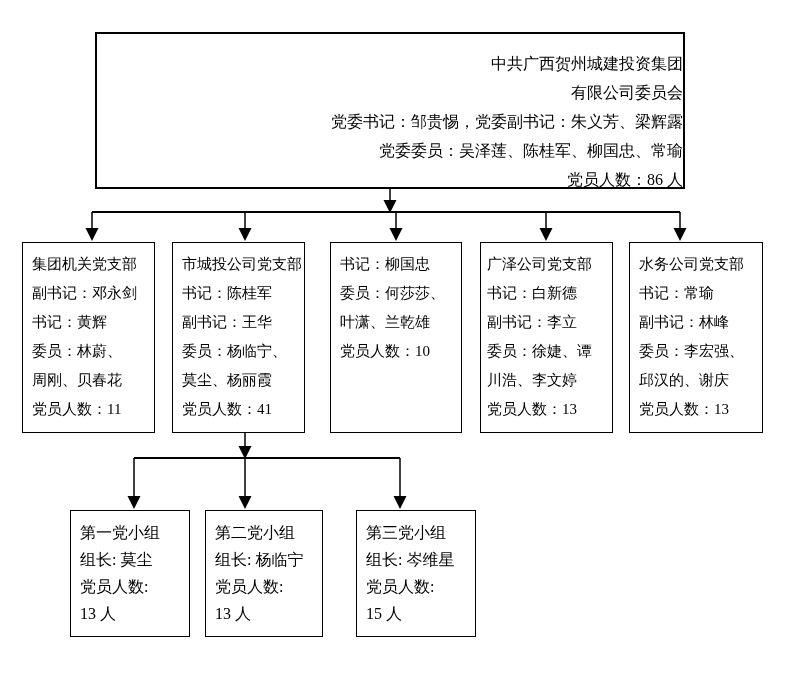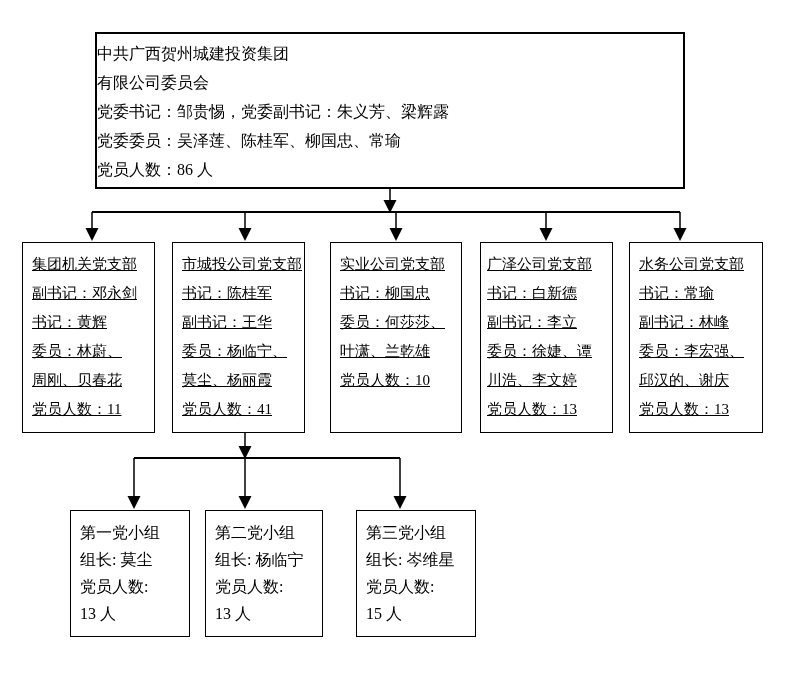--- a/index.html
+++ b/index.html
@@ -14,30 +14,29 @@
   .connectors{position:absolute;left:0;top:0;}
   .box{
     position:absolute;
     box-sizing:border-box;
     border:1px solid #000;
     background:#ffffff;
   }
   .top-box{
     left:95px;top:32px;width:590px;height:157px;
     border-width:2px;
-    text-align:left;
+    text-align:right;
     font-size:16px;line-height:29px;
-    padding-top:5px;
+    padding-top:15px;
   }
   .branch{
     top:242px;height:191px;
     font-size:15px;line-height:29px;
     padding:7px 3px 0 9px;
     text-align:left;
-    text-decoration:underline;
   }
   .b1{left:22px;width:133px;}
   .b2{left:172px;width:133px;}
   .b3{left:330px;width:132px;}
   .b4{left:480px;width:133px;padding-left:6px;}
   .b5{left:629px;width:134px;}
   .group{
     top:510px;height:127px;
     font-size:16px;line-height:27px;
     padding:8px 3px 11px 9px;
@@ -102,21 +101,20 @@
     </div>
   <div class="box branch b2">
       <div class="line">市城投公司党支部</div>
       <div class="line">书记：陈桂军</div>
       <div class="line">副书记：王华</div>
       <div class="line">委员：杨临宁、</div>
       <div class="line">莫尘、杨丽霞</div>
       <div class="line">党员人数：41</div>
     </div>
   <div class="box branch b3">
-      <div class="line">实业公司党支部</div>
       <div class="line">书记：柳国忠</div>
       <div class="line">委员：何莎莎、</div>
       <div class="line">叶潇、兰乾雄</div>
       <div class="line">党员人数：10</div>
     </div>
   <div class="box branch b4">
       <div class="line">广泽公司党支部</div>
       <div class="line">书记：白新德</div>
       <div class="line">副书记：李立</div>
       <div class="line">委员：徐婕、谭</div>

